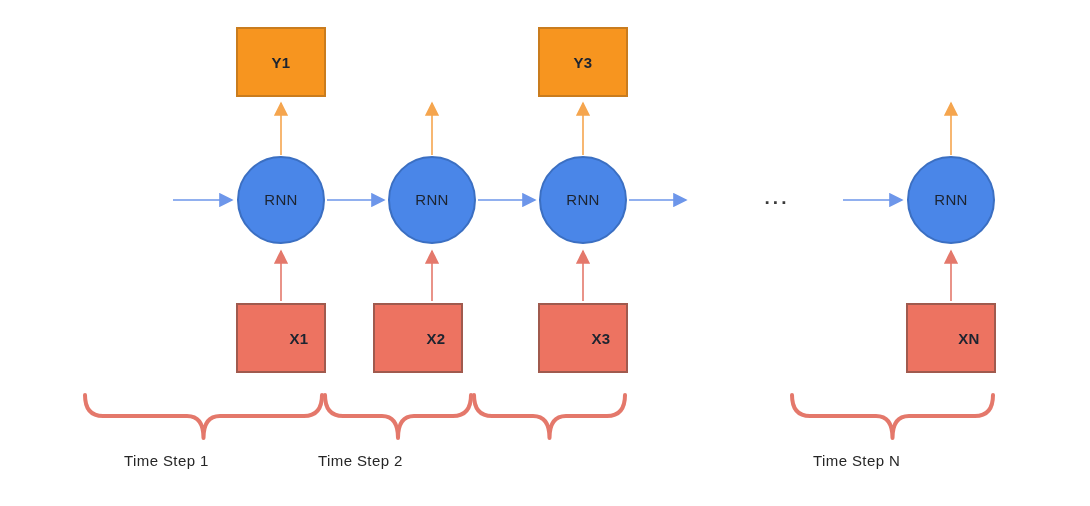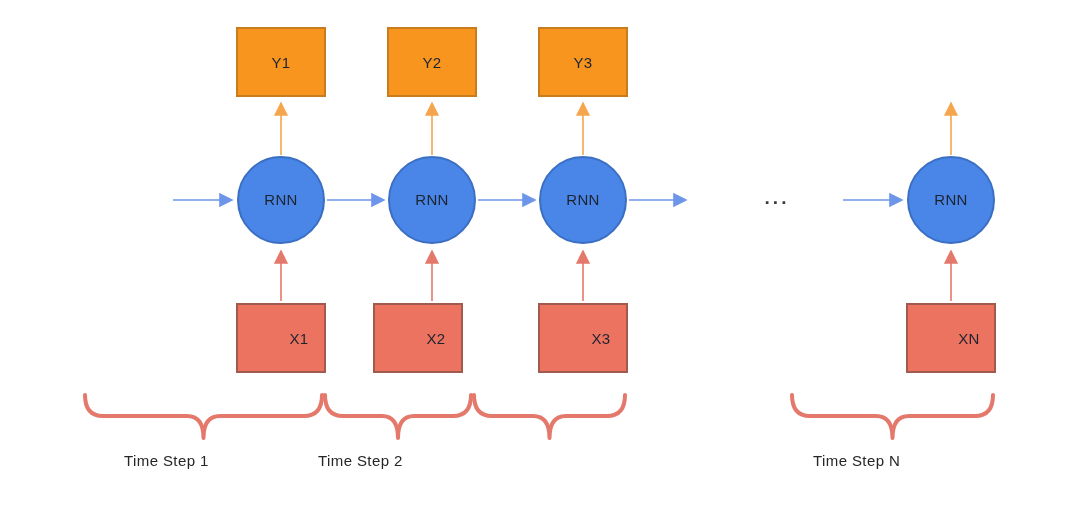--- a/index.html
+++ b/index.html
@@ -18,21 +18,21 @@
   .st-blue{stroke:var(--arrow-blue); stroke-width:1.6; fill:none;}
   .st-orange{stroke:var(--arrow-orange); stroke-width:1.6; fill:none;}
   .st-red{stroke:var(--arrow-red); stroke-width:1.6; fill:none;}
   .st-brace{stroke:var(--brace-red); stroke-width:4; fill:none; stroke-linecap:round; stroke-linejoin:round;}
   .fill-blue{fill:var(--arrow-blue);}
   .fill-orange{fill:var(--arrow-orange);}
   .fill-red{fill:var(--arrow-red);}
   .box{
     position:absolute; width:90px; height:70px; box-sizing:border-box;
     display:flex; align-items:center; justify-content:center;
-    font-size:15px; color:var(--shape-text); letter-spacing:.3px;
+    font-size:15px; color:var(--shape-text); letter-spacing:.3px;font-weight:bold;
   }
   .box.output{top:27px; background:var(--output-orange-fill); border:2px solid var(--output-orange-border);}
   .box.input{top:303px; background:var(--input-red-fill); border:2px solid var(--input-red-border);padding-left:36px;}
   .circle{
     position:absolute; top:156px; width:88px; height:88px; box-sizing:border-box;
     border-radius:50%; background:var(--node-blue-fill); border:2px solid var(--node-blue-border);
     display:flex; flex-direction:column; align-items:center; justify-content:center;
     font-size:15px; color:var(--shape-text); text-align:center; line-height:1.3; letter-spacing:.3px;
   }
   .ellipsis{
@@ -87,21 +87,20 @@
 
     <g>
       <path class="st-brace" d="M85,395 Q85,416 103,416 L187,416 Q203.5,416 203.5,438 Q203.5,416 220,416 L304,416 Q322,416 322,395"></path>
       <path class="st-brace" d="M325,395 Q325,416 343,416 L382,416 Q398,416 398,438 Q398,416 414,416 L453,416 Q471,416 471,395"></path>
       <path class="st-brace" d="M474,395 Q474,416 492,416 L533,416 Q549.5,416 549.5,438 Q549.5,416 566,416 L607,416 Q625,416 625,395"></path>
       <path class="st-brace" d="M792,395 Q792,416 810,416 L876,416 Q892.5,416 892.5,438 Q892.5,416 909,416 L975,416 Q993,416 993,395"></path>
     </g>
   </svg>
 
   <div class="box output" style="left:236px">Y1</div>
-  <div class="box output" style="left:387px">Y2</div>
   <div class="box output" style="left:538px">Y3</div>
 
   <div class="circle" style="left:237px">RNN</div>
   <div class="circle" style="left:388px">RNN</div>
   <div class="circle" style="left:539px">RNN</div>
   <div class="circle" style="left:907px">RNN</div>
 
   <div class="ellipsis">...</div>
 
   <div class="box input" style="left:236px">X1</div>

